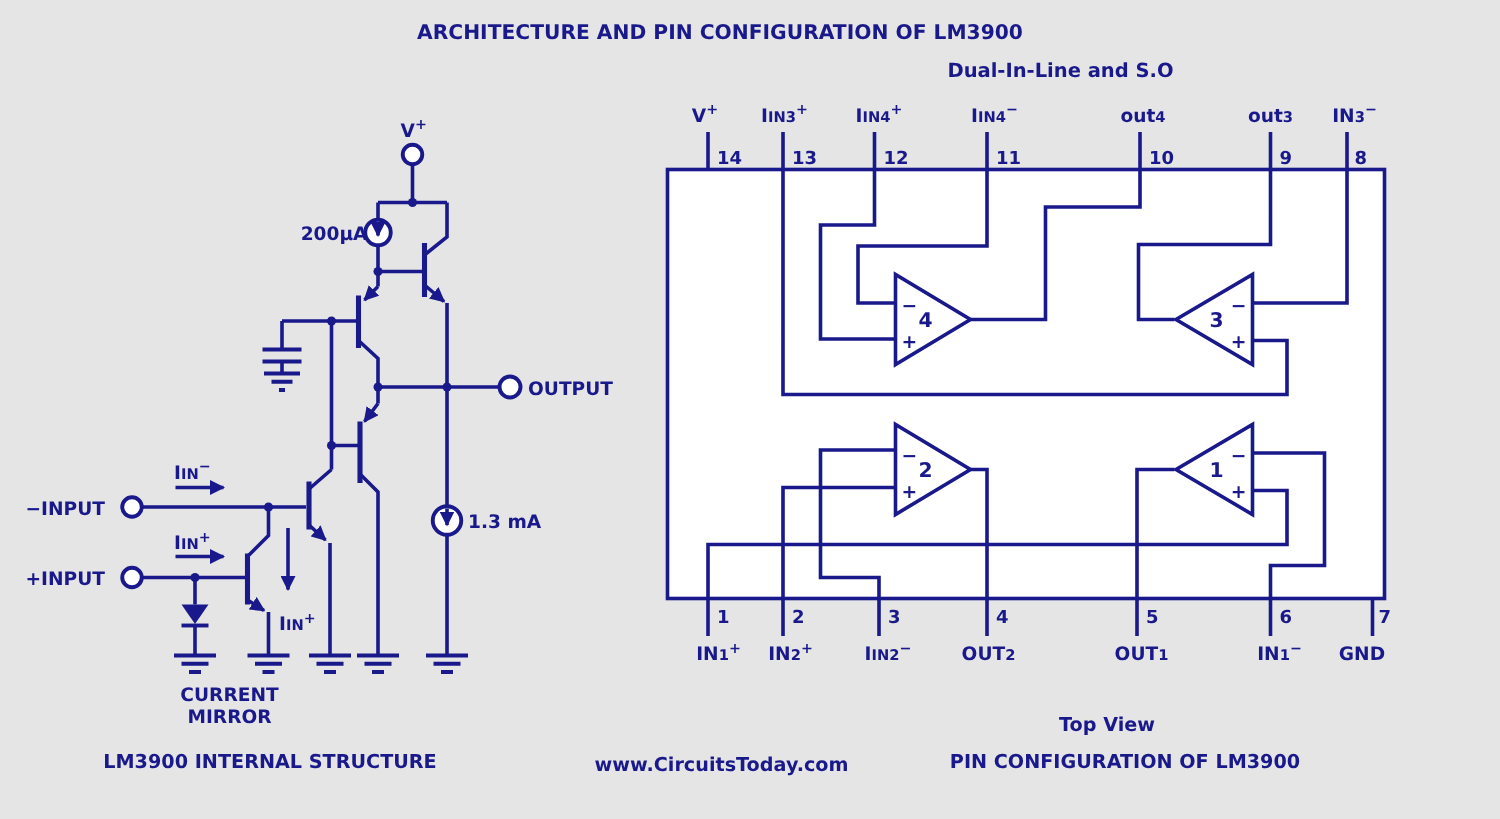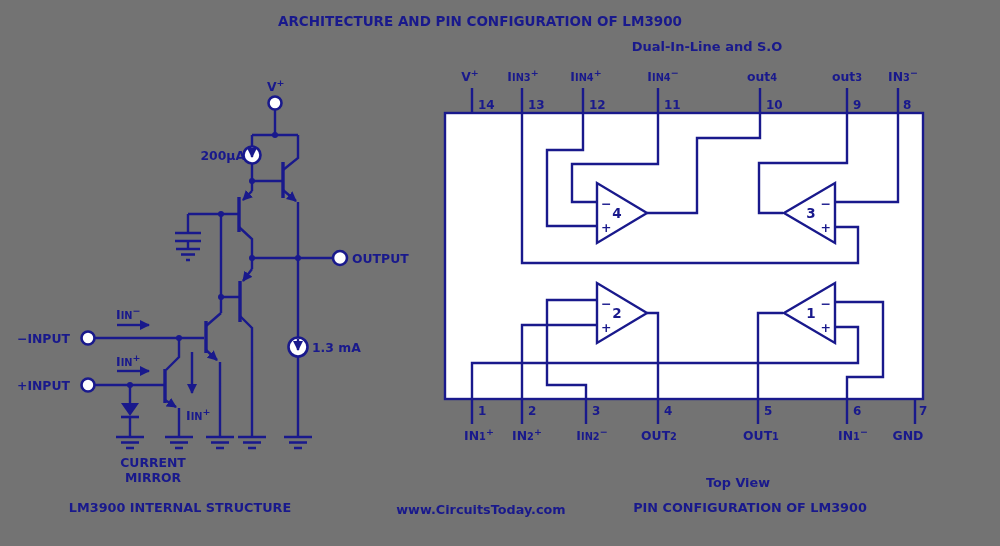--- a/index.html
+++ b/index.html
@@ -1,16 +1,16 @@
 <!DOCTYPE html>
 <html><head>
 <meta charset="utf-8">
 <style>
   html,body{margin:0;padding:0;background:#ffffff;}
-  #stage{position:relative;width:1000px;height:546px;background:#737373;overflow:hidden;
+  #stage{position:relative;width:1000px;height:546px;background:#e5e5e5;overflow:hidden;
          font-family:"DejaVu Sans","Liberation Sans",sans-serif;}
   svg{position:absolute;left:0;top:0;}
   text{fill:#19198c;font-family:"DejaVu Sans","Liberation Sans",sans-serif;font-weight:600;}
   .t-title{font-size:13.5px;}
   .t-sub{font-size:13px;}
   .t-cap{font-size:12.8px;}
   .t-lbl{font-size:12.4px;}
   .t-num{font-size:12px;}
   .t-op{font-size:13.5px;}
   .t-sign{font-size:12.5px;}

